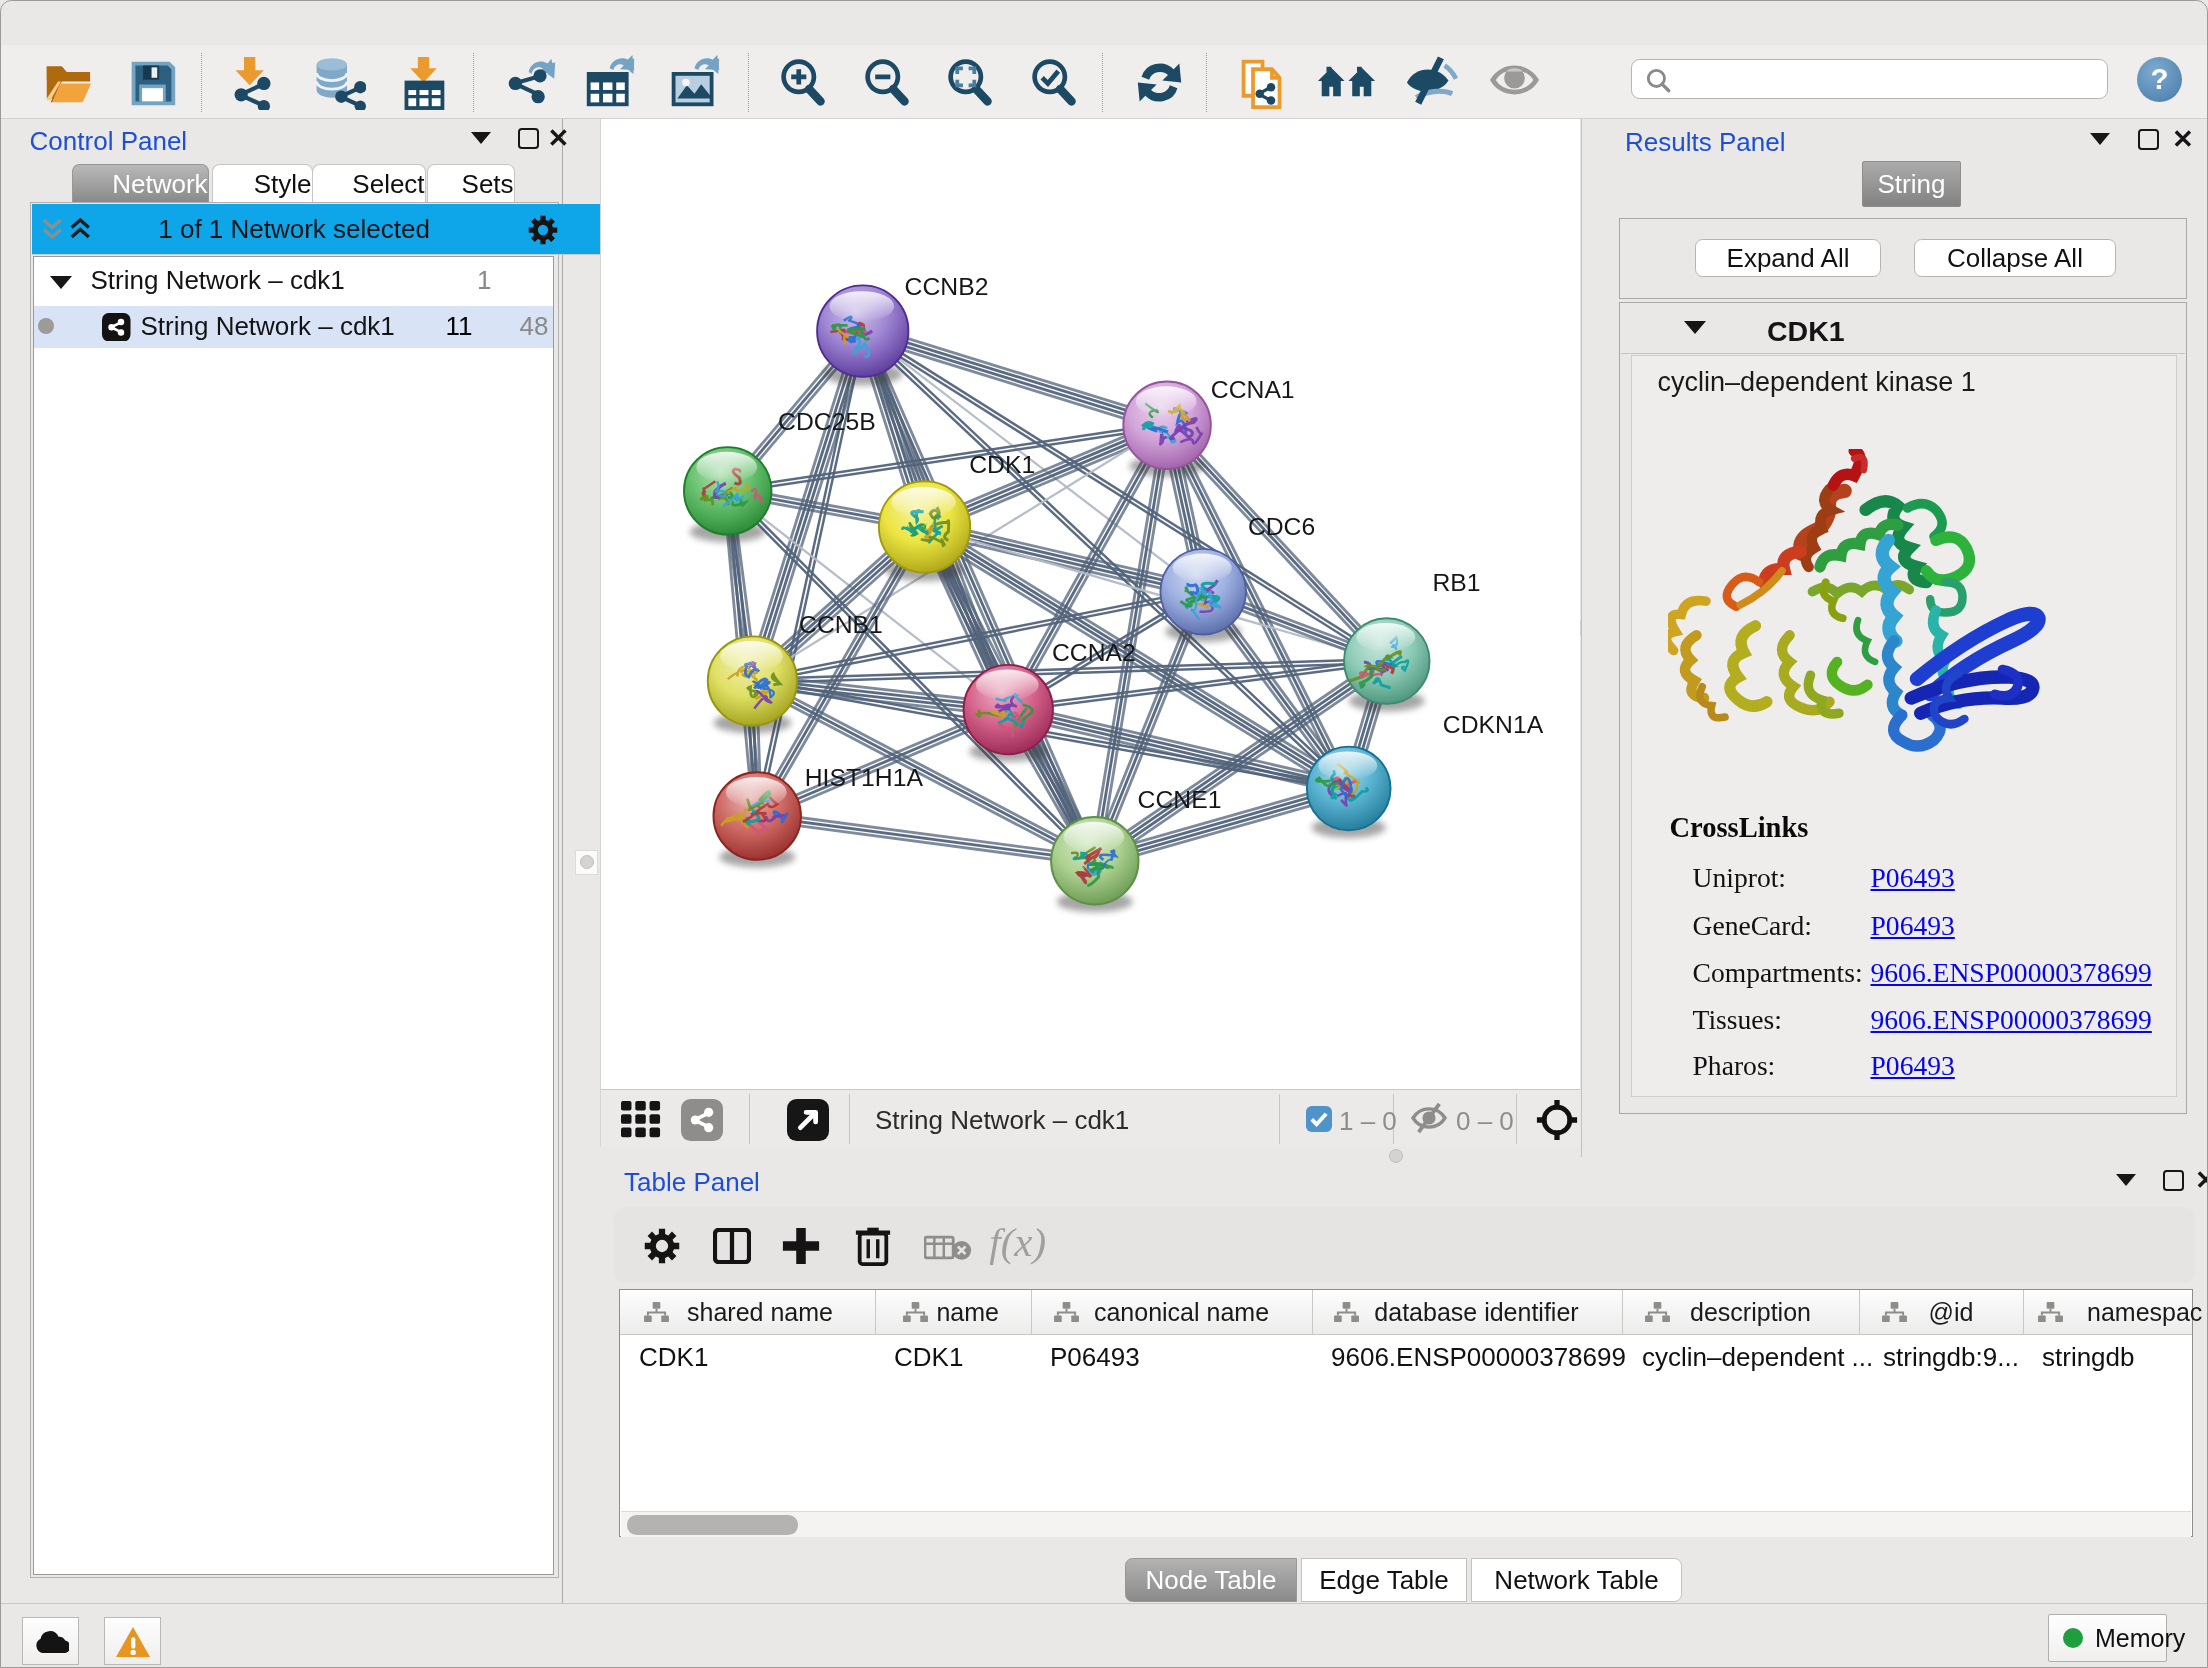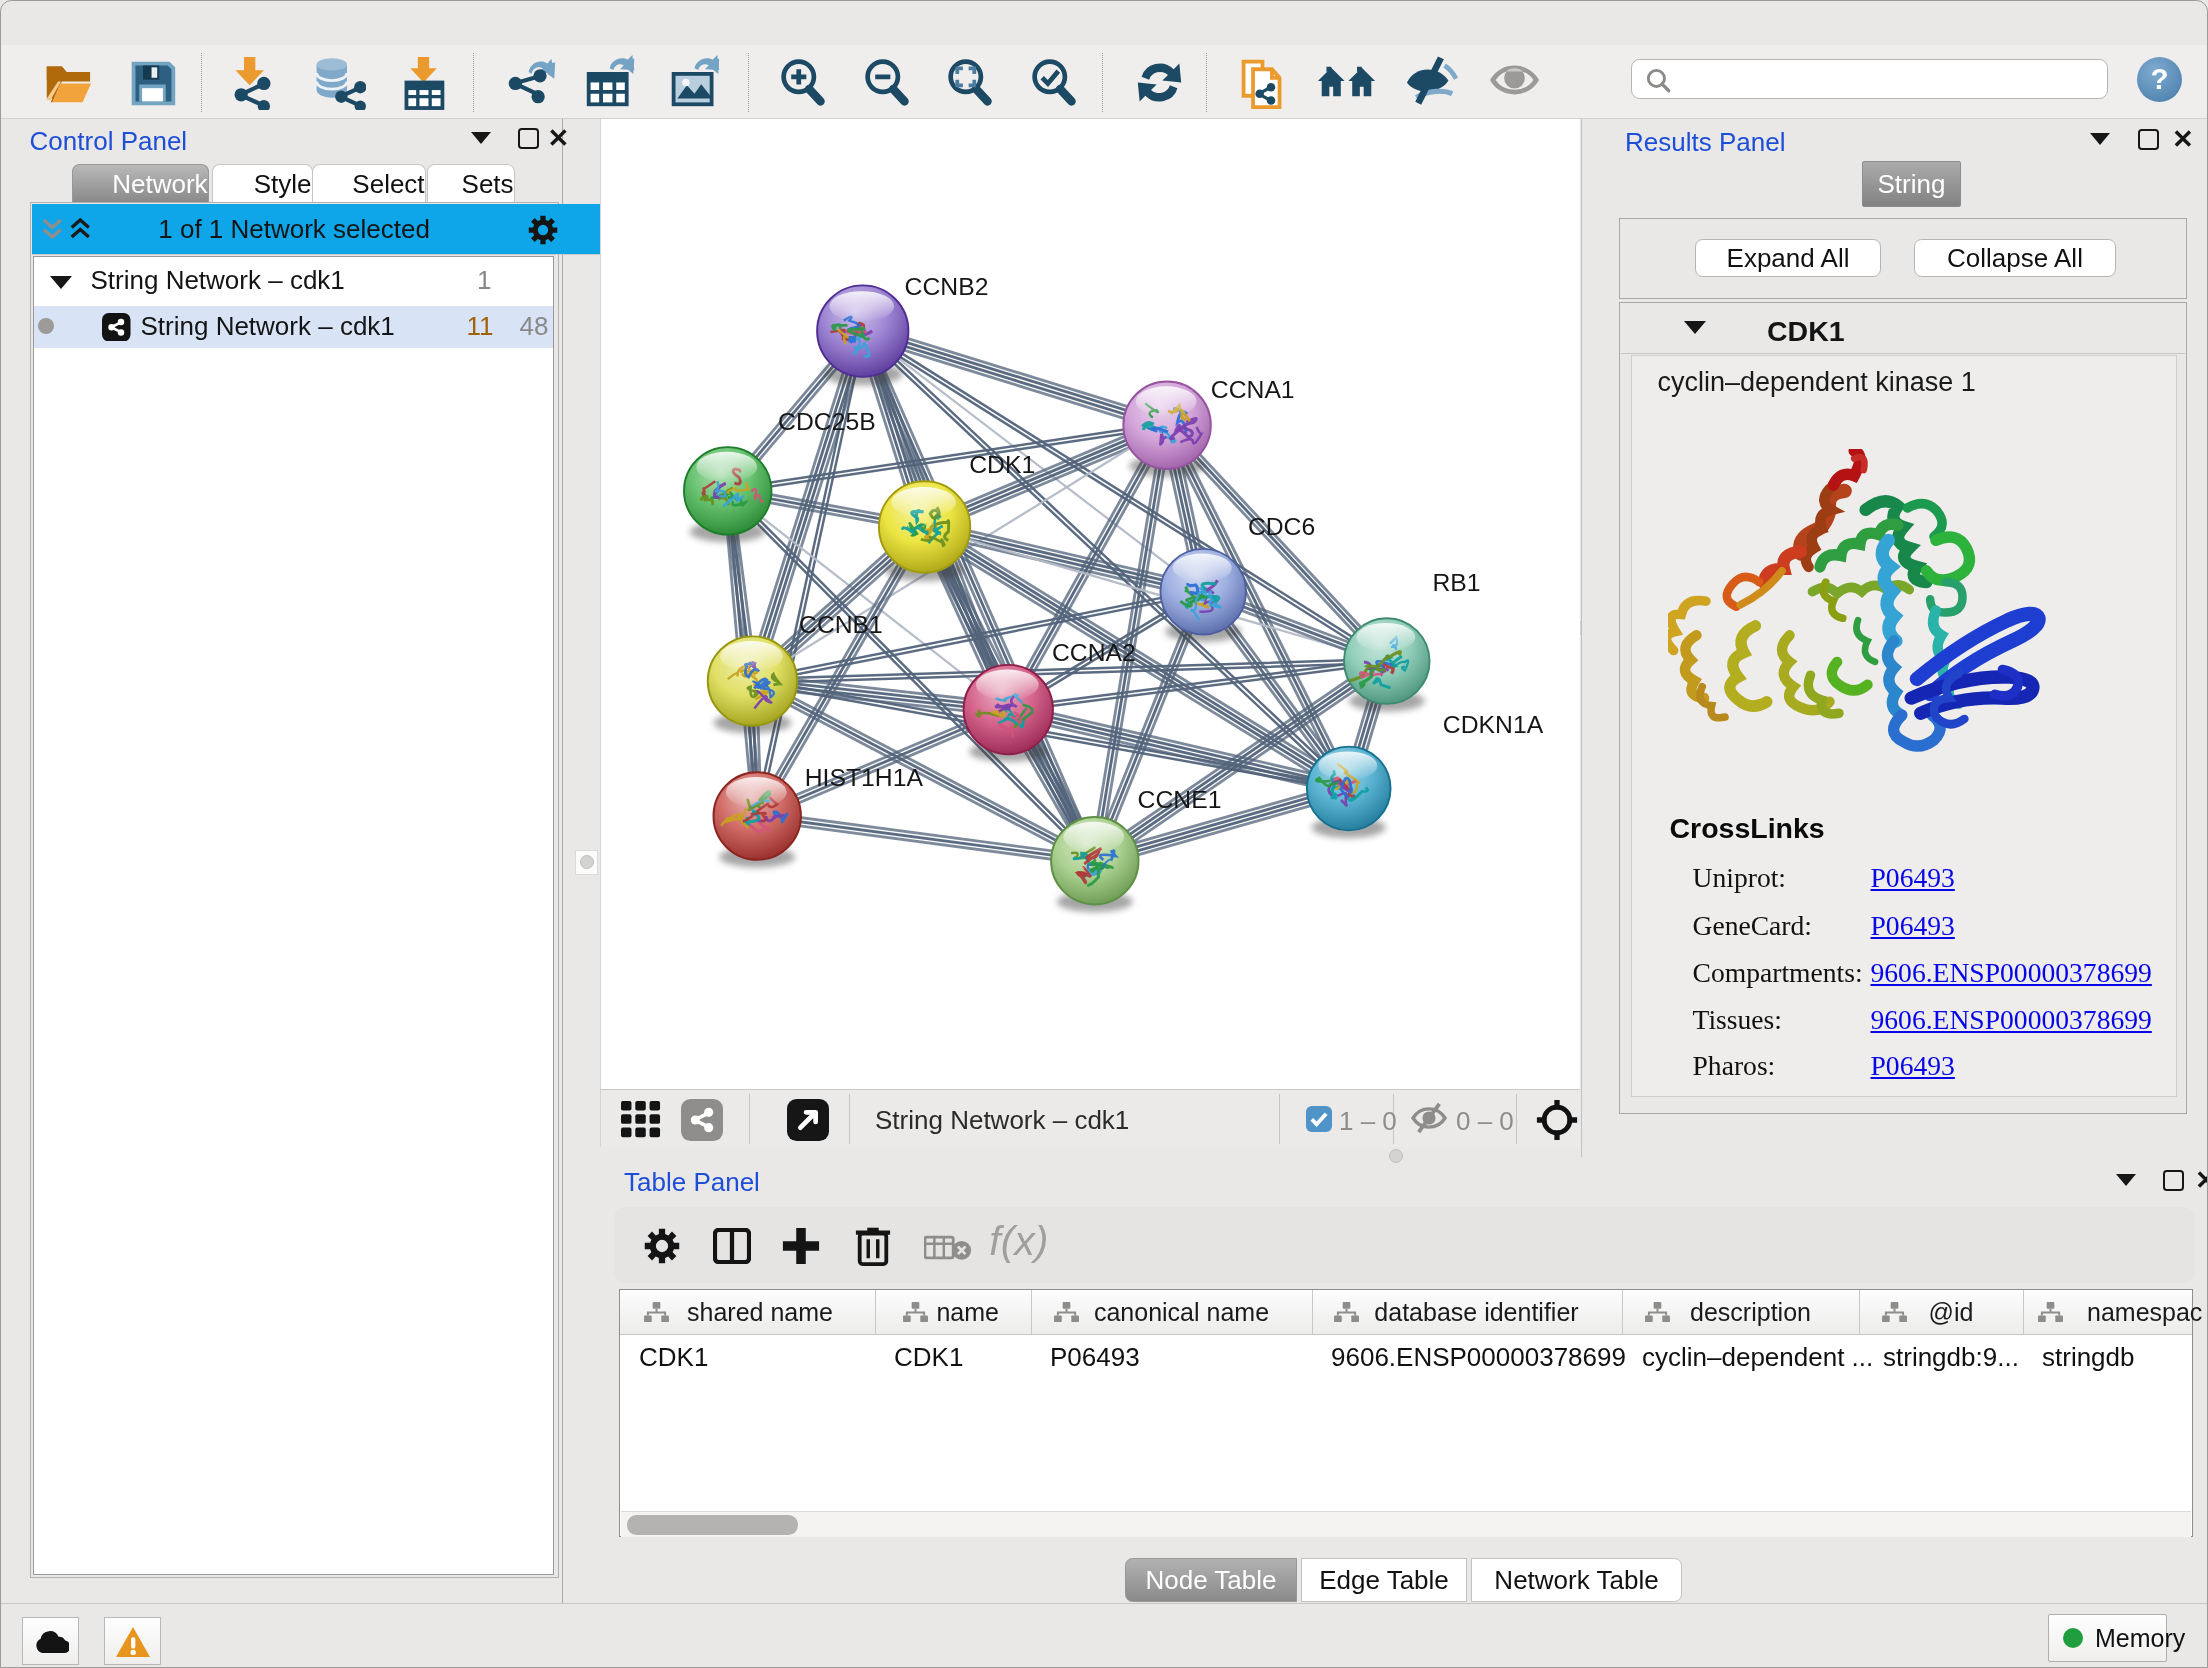--- a/index.html
+++ b/index.html
@@ -33,21 +33,21 @@
 #netbar{position:absolute;left:599px;top:1088px;width:980px;height:58px;background:#ebeae9;border-top:1px solid #c9c8c7;border-left:1px solid #d5d4d3}
 .nsep{position:absolute;top:3.8px;height:50px;width:0;border-left:1px solid #c6c5c4}
 
 #rpanel{position:absolute;left:1580px;top:118px;width:629px;height:1038px;background:#e9e8e7;border-left:1px solid #c2c1c0}
 #stringtab{position:absolute;left:280px;top:42px;width:99px;height:46px;background:linear-gradient(#ababab,#828282);border:1px solid #8d8d8d;border-radius:2px;color:#fff;font-size:26px;text-align:center;line-height:44px}
 #rbox1{position:absolute;left:37px;top:99px;width:568px;height:81px;border:1px solid #a9a8a7}
 .rbtn{position:absolute;top:20px;height:38px;background:#fff;border:1.4px solid #b5b4b3;border-radius:7.6px;font-size:26px;text-align:center;color:#111}
 #rbox2{position:absolute;left:37px;top:183px;width:568px;height:812px;border:1px solid #a9a8a7}
 #rsechead{position:absolute;left:1px;top:1px;width:564px;height:50px;border-bottom:1px solid #c6c5c4}
 #rcontent{position:absolute;left:10.5px;top:52px;width:546px;height:742px;background:#eeedec;border:1px solid #cfcecd}
-.serif{font-family:Liberation Sans, sans-serif}
+.serif{font-family:Liberation Serif, serif}
 .clrow{position:absolute;font-family:"Liberation Serif",serif;font-size:27.6px;color:#111}
 .cllink{font-family:"Liberation Serif",serif;font-size:27.6px;color:#0606e8;text-decoration:underline}
 
 #tpanel{position:absolute;left:599px;top:1162px;width:1609px;height:439px;background:#e9e8e7}
 #ttoolbar{position:absolute;left:14.3px;top:44px;width:1581px;height:76px;background:#e5e4e3;border-radius:11.4px}
 #ttable{position:absolute;left:19px;top:126px;width:1574px;height:248px;background:#fff;border:1px solid #8f8e8d}
 #thead{position:absolute;left:0;top:0;width:100%;height:45px;background:linear-gradient(#fdfdfd,#ececeb);border-bottom:1px solid #c6c5c4}
 .thcell{position:absolute;top:0;height:45px;border-right:1px solid #c9c8c7}
 .thlbl{position:absolute;top:7.6px;width:100%;text-align:center;font-size:25px;color:#1a1a1a}
 .tdcell{position:absolute;top:52px;font-size:26px;color:#111}
@@ -237,21 +237,21 @@
           <rect x="0" y="0" width="30" height="30" rx="7" fill="#131313"></rect>
           <g fill="#fff">
                 <circle cx="10" cy="15" r="3.4"></circle>
                 <circle cx="20" cy="9.5" r="3.4"></circle>
                 <circle cx="20" cy="20.5" r="3.4"></circle>
           <path d="M9 13.8 l11 -5.5 1.2 2.4 -11 5.5 z"></path>
                 <path d="M9 16.2 l11 5.5 1.2 -2.4 -11 -5.5 z"></path>
               </g>
         </svg>
         <div class="abs" style="left:106px;top:4.8px;font-size:26px">String Network – cdk1</div>
-        <div class="abs" style="left:411px;top:4.8px;width:48px;text-align:right;font-size:26px;color:#a16207">11</div>
+        <div class="abs" style="left:411px;top:4.8px;width:48px;font-size:26px;color:#000000">11</div>
         <div class="abs" style="left:466px;top:4.8px;width:48px;text-align:right;font-size:26px;color:#8a8988">48</div>
       </div>
     </div>
   </div>
 </div>
 <div class="abs" style="left:574px;top:849px;width:23px;height:25px;background:#fbfbfa;border:1px solid #dcdbda"></div>
 <div class="abs" style="left:579px;top:854px;width:14.3px;height:14.3px;border-radius:50%;background:#d4d3d2;border:1px solid #c0bfbe"></div>
 <div class="abs" style="left:1574px;top:620px;width:14.3px;height:14.3px;border-radius:50%;background:#d4d3d2;border:1px solid #c0bfbe"></div>
 <div class="abs" style="left:1388px;top:1148px;width:14.3px;height:14.3px;border-radius:50%;background:#d4d3d2;border:1px solid #c0bfbe"></div>
 <div id="canvas">

